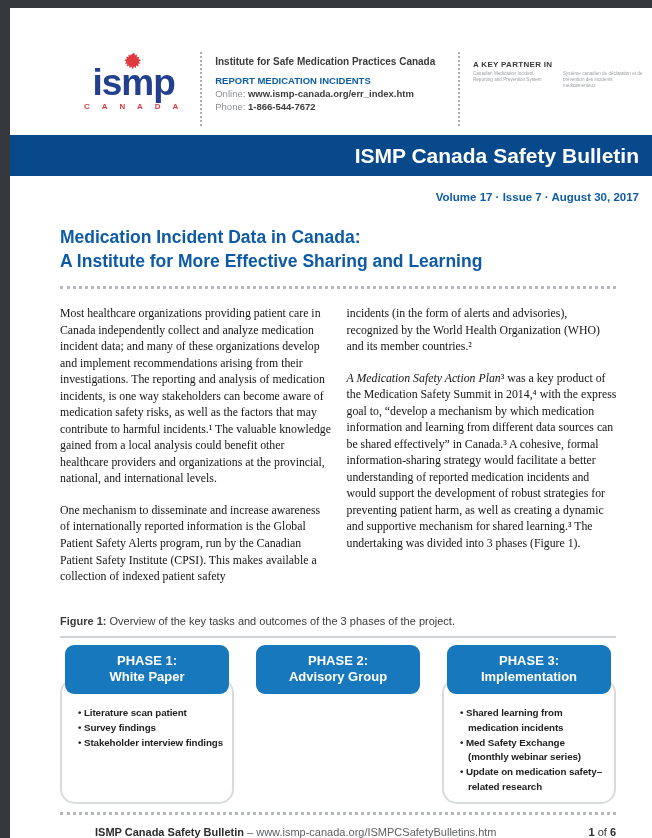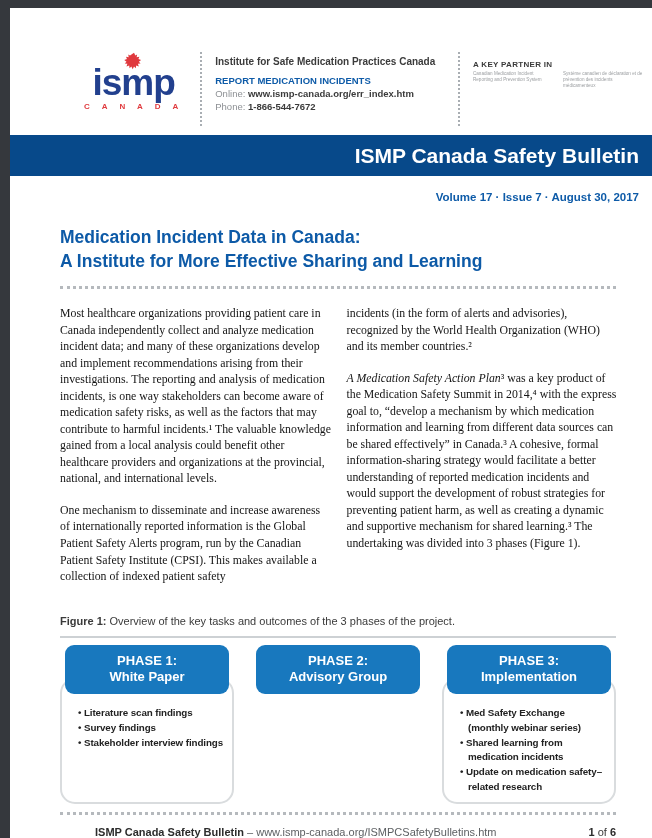--- a/index.html
+++ b/index.html
@@ -130,41 +130,41 @@
   <div class="grayline"></div>
 
   <div class="phases">
     <div class="phase">
       <div class="phase-header">
         <div>PHASE 1:</div>
         <div>White Paper</div>
       </div>
       <div class="phase-card">
         <ul>
-          <li>Literature scan findings</li>
+          <li>Literature scan patient</li>
           <li>Survey findings</li>
           <li>Stakeholder interview findings</li>
         </ul>
       </div>
     </div>
     <div class="phase">
       <div class="phase-header">
         <div>PHASE 2:</div>
         <div>Advisory Group</div>
       </div>
     </div>
     <div class="phase">
       <div class="phase-header">
         <div>PHASE 3:</div>
         <div>Implementation</div>
       </div>
       <div class="phase-card">
         <ul>
+          <li>Shared learning from medication incidents</li>
           <li>Med Safety Exchange (monthly webinar series)</li>
-          <li>Shared learning from medication incidents</li>
           <li>Update on medication safety–related research</li>
         </ul>
       </div>
     </div>
   </div>
 
   <div class="dotsep2"></div>
 
   <div class="footer">
     <div>

